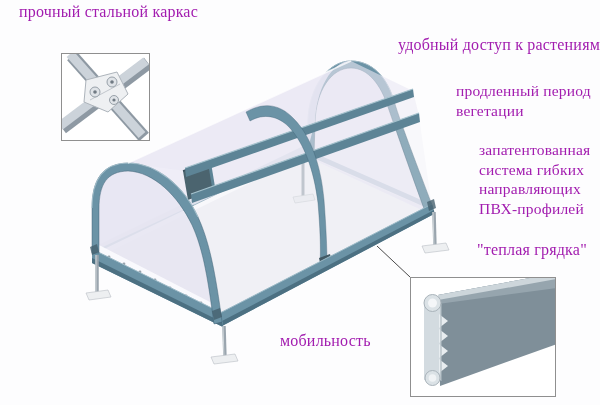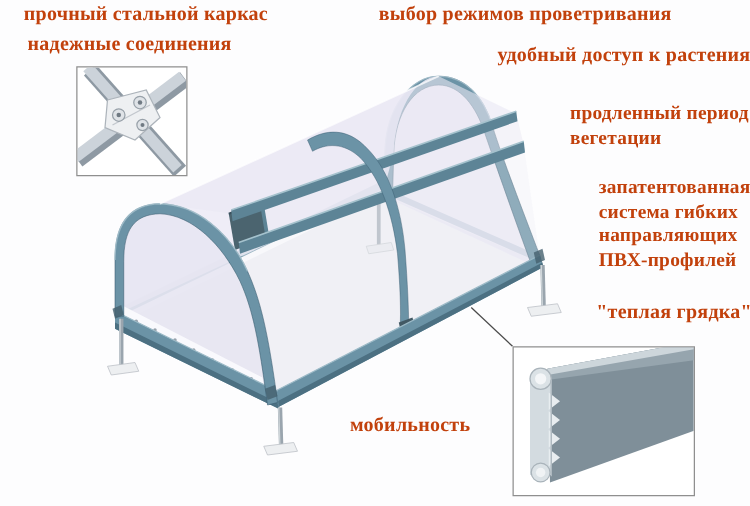--- a/index.html
+++ b/index.html
@@ -10,21 +10,21 @@
   }
   svg{display:block;}
   .main-art{position:absolute;left:0;top:0;z-index:1;}
   .inset{
     position:absolute;background:#fff;border:1px solid #8f8f8f;
     z-index:2;overflow:hidden;
   }
   .inset1{left:61px;top:53px;width:87px;height:86px;}
   .inset2{left:410px;top:277px;width:144px;height:118px;}
   .lab{
-    position:absolute;z-index:3;color:#c2410c;font-weight:bold;
+    position:absolute;z-index:3;color:#a21caf;font-weight:normal;
     font-size:16px;line-height:20px;white-space:nowrap;letter-spacing:.2px;
   }
   #lab-frame{left:19px;top:2px;}
   #lab-joints{left:22px;top:26px;}
   #lab-vent{left:303px;top:2px;}
   #lab-access{left:398px;top:35px;}
   #lab-vegetation{left:456px;top:81px;white-space:pre-line;width:150px;font-size:15.5px;}
   #lab-pvc{left:479px;top:140px;white-space:pre-line;width:150px;font-size:15.5px;line-height:19.5px;}
   #lab-warmbed{left:477px;top:240px;}
   #lab-multi{left:2px;top:331px;}
@@ -179,22 +179,20 @@
           <polygon points="28,51 37,58 28,65"></polygon>
           <polygon points="28,66 37,73 28,80"></polygon>
           <polygon points="28,81 37,88 28,95"></polygon>
         </g>
         <line x1="30" y1="26" x2="30" y2="103" stroke="#aeb9c0" stroke-width="1.2"></line>
       </g>
     </svg>
   </div>
 
   <div class="lab" id="lab-frame">прочный стальной каркас</div>
-  <div class="lab" id="lab-joints">надежные соединения</div>
-  <div class="lab" id="lab-vent">выбор режимов проветривания</div>
   <div class="lab" id="lab-access">удобный доступ к растениям</div>
   <div class="lab" id="lab-vegetation">продленный период
 вегетации</div>
   <div class="lab" id="lab-pvc">запатентованная
 система гибких
 направляющих
 ПВХ-профилей</div>
   <div class="lab" id="lab-warmbed">"теплая грядка"</div>
   <div class="lab" id="lab-mobility">мобильность</div>
 

